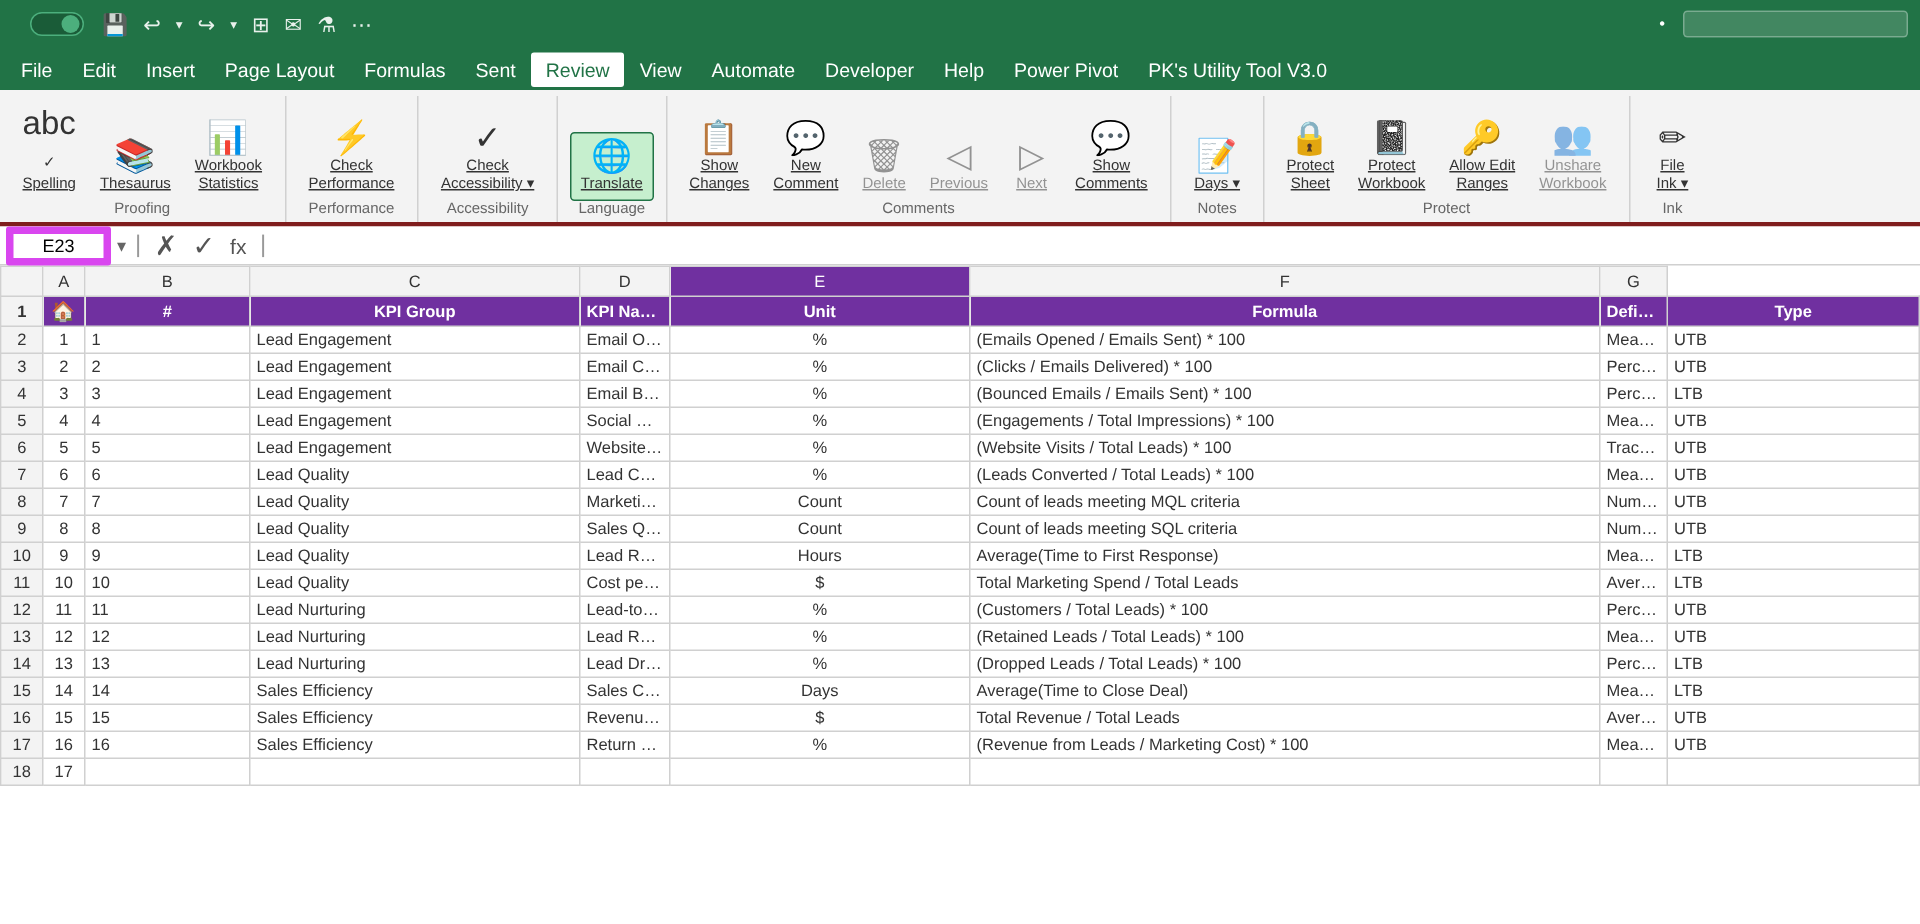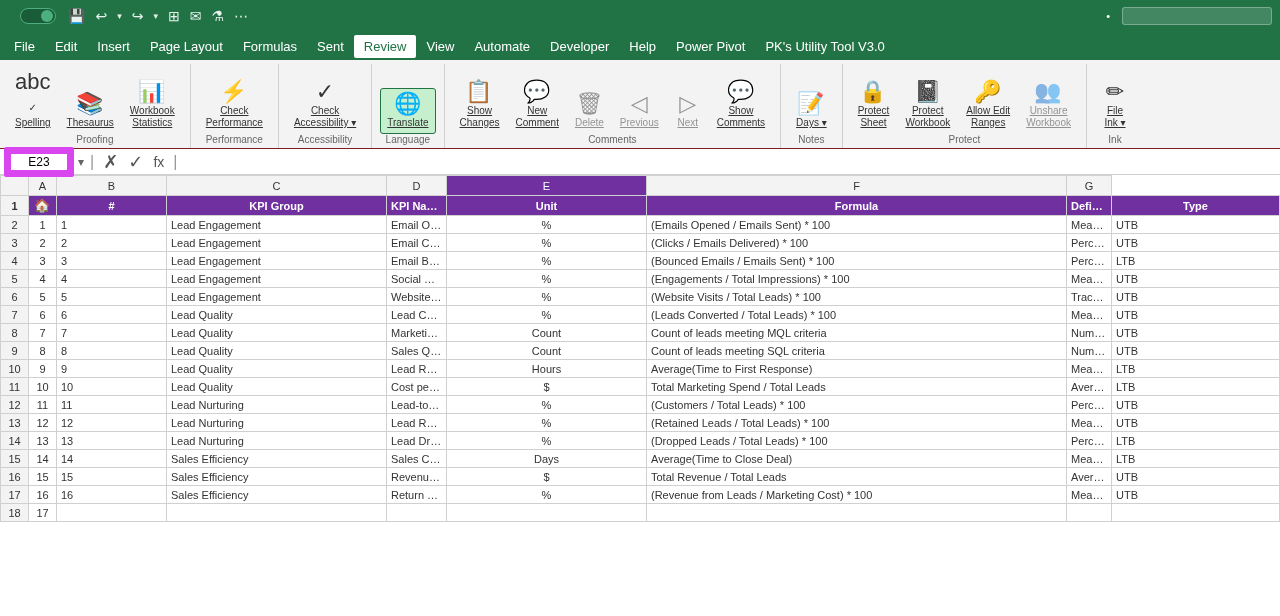--- a/index.html
+++ b/index.html
@@ -57,21 +57,21 @@
       padding: 4px 10px;
       font-size: 13px;
       cursor: pointer;
       border-radius: 2px;
     }
     .menu-item.active { background: #fff; color: #217346; }
 
     
     .ribbon {
       background: #f3f3f3;
-      border-bottom: 1px solid #7f1d1d;
+      border-bottom: 3px solid #7f1d1d;
       display: flex;
       align-items: stretch;
       padding: 4px 0 0 0;
       min-height: 86px;
     }
     .ribbon-group {
       display: flex;
       flex-direction: column;
       align-items: flex-start;
       border-right: 1px solid #d0d0d0;
@@ -125,21 +125,21 @@
     .formula-bar {
       height: 26px;
       background: #fff;
       border-bottom: 1px solid #d0d0d0;
       display: flex;
       align-items: center;
       padding: 0 4px;
       gap: 4px;
     }
     .cell-ref {
-      border: 7px solid #d946ef;
+      border: 5px solid #d946ef;
       border-radius: 2px;
       padding: 1px 6px;
       font-size: 12px;
       width: 70px;
       text-align: center;
     }
     .formula-divider { color: #999; font-size: 16px; padding: 0 2px; }
     .formula-func { font-size: 18px; color: #555; cursor: pointer; padding: 0 3px; }
     .formula-input { flex: 1; border: none; outline: none; font-size: 12px; padding: 0 4px; }
 

